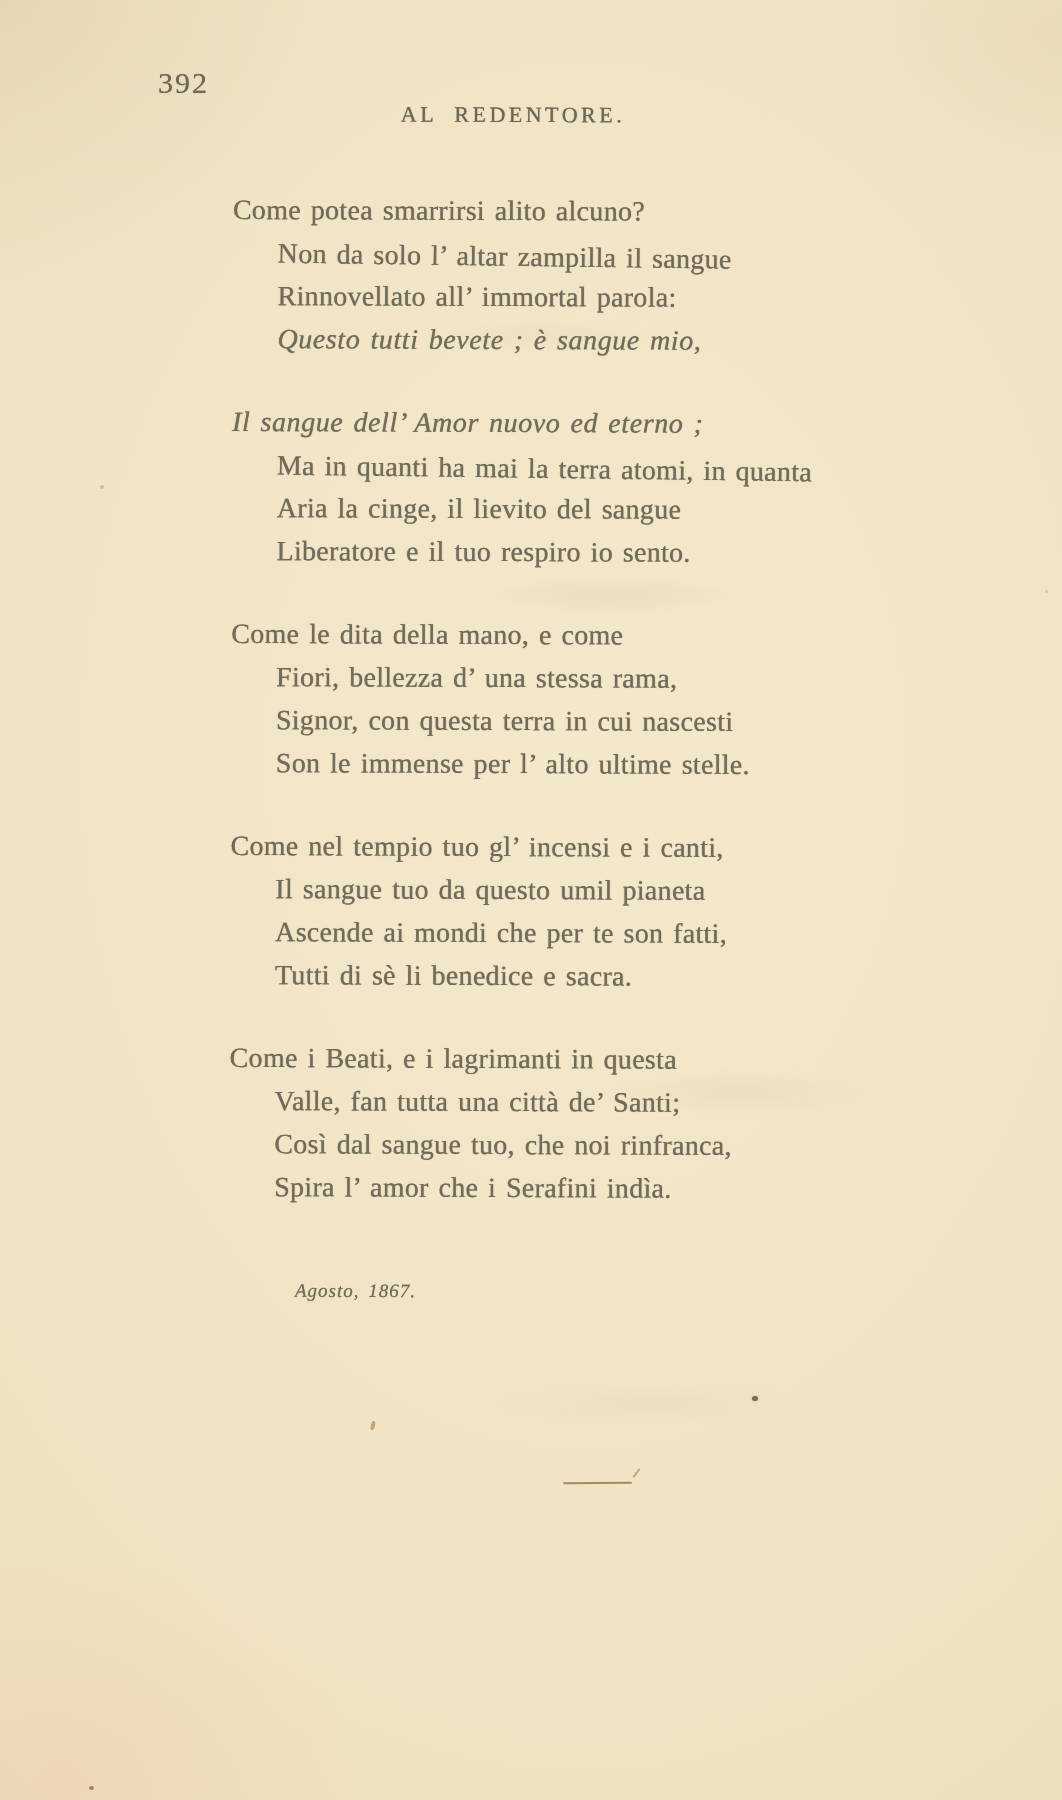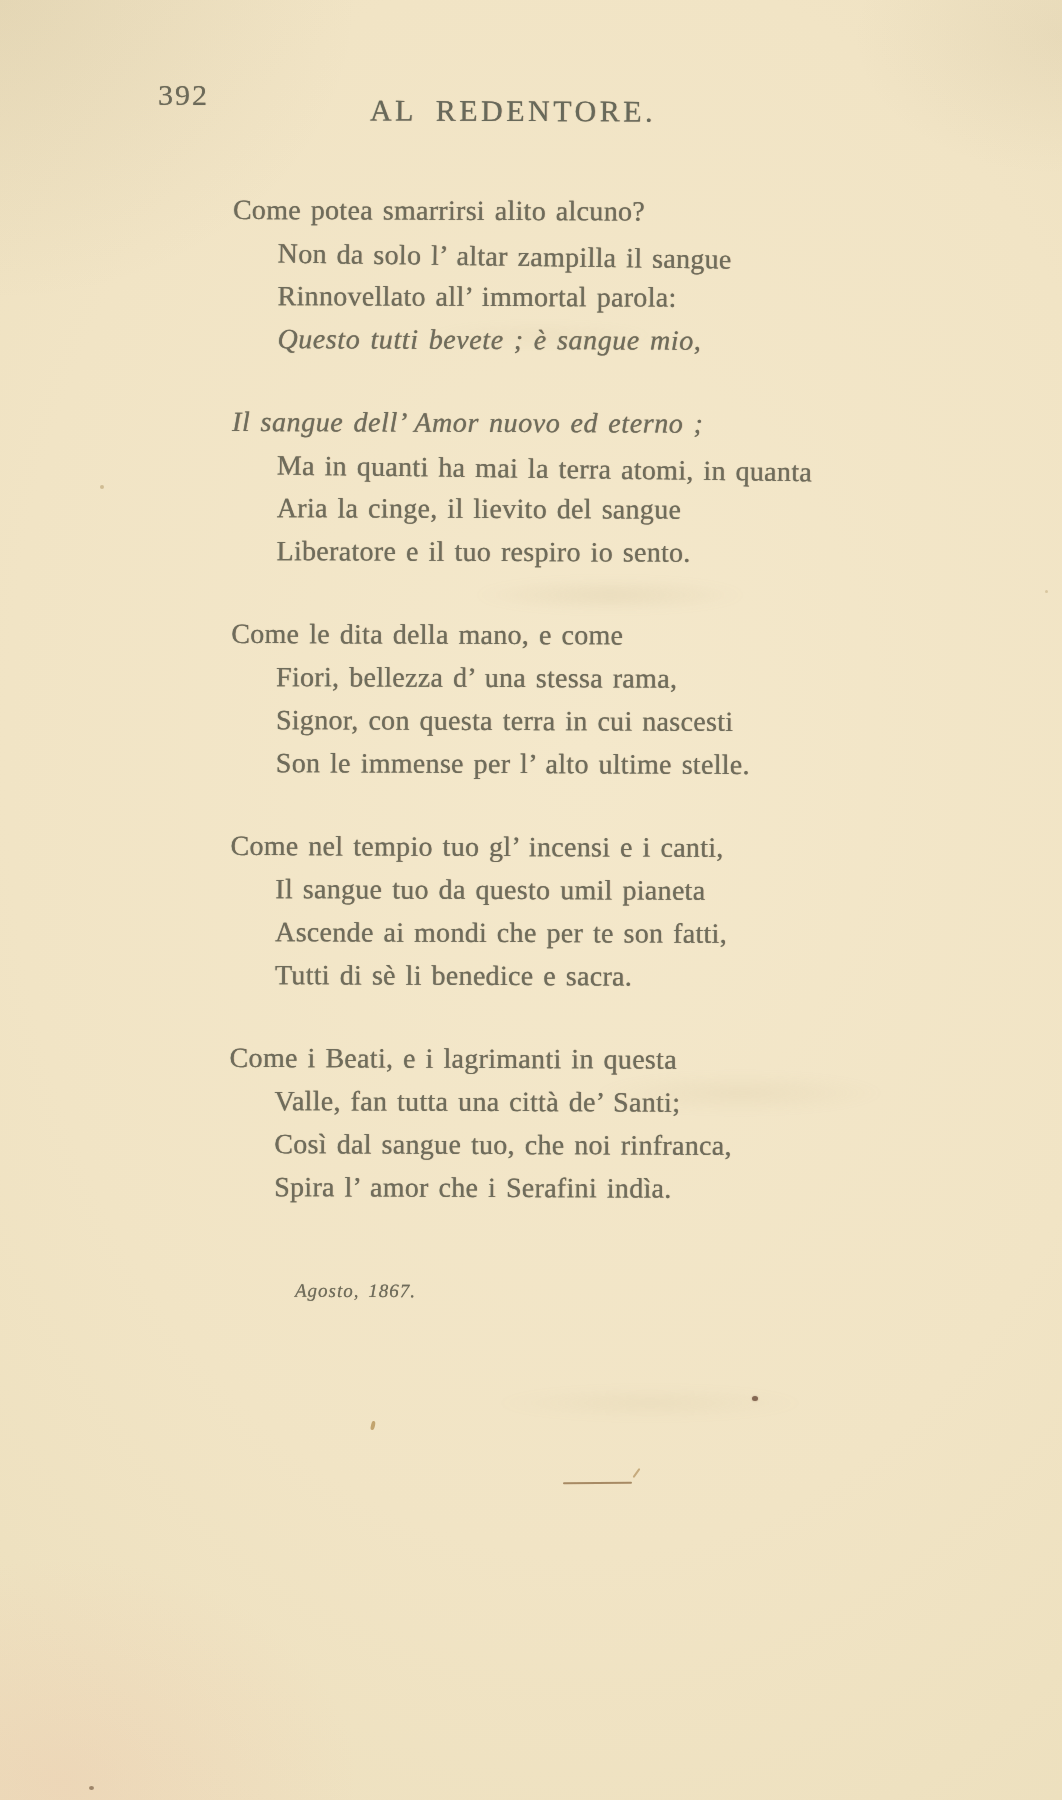--- a/index.html
+++ b/index.html
@@ -13,28 +13,28 @@
     width: 1062px; height: 1800px;
     background:
       radial-gradient(ellipse 420px 320px at 6% 99%, rgba(236,178,158,0.20), rgba(236,178,158,0) 70%),
       radial-gradient(ellipse 500px 420px at 0% 0%, rgba(140,120,80,0.10), rgba(140,120,80,0) 72%),
       radial-gradient(ellipse 300px 200px at 100% 2%, rgba(140,120,80,0.08), rgba(140,120,80,0) 70%),
       radial-gradient(ellipse 1050px 1450px at 55% 42%, #f4e8cb 0%, #f1e4c5 55%, #ebdebb 100%);
     color: #6f6c5b;
   }
   
   .folio {
-    position: absolute; left: 158px; top: 78px;
+    position: absolute; left: 158px; top: 66px;
     font-size: 30px; letter-spacing: 2px; color: #6c6a59;
     text-shadow: 0 0 0.7px rgba(100,95,75,0.75);
   }
   .running-title {
-    position: absolute; left: 513px; top: 94px;
+    position: absolute; left: 513px; top: 102px;
     transform: translateX(-50%) rotate(0.2deg);
-    font-size: 30px; letter-spacing: 3.5px; word-spacing: 9px;
+    font-size: 22px; letter-spacing: 3.5px; word-spacing: 9px;
     color: #68695a; white-space: pre;
     text-shadow: 0.6px 0 0 rgba(170,110,90,0.22), -0.6px 0 0 rgba(100,145,135,0.20), 0 0 0.7px rgba(100,95,75,0.7);
   }
   
   .poem {
     position: absolute; left: 233px; top: 188px;
     transform: rotate(0.22deg); transform-origin: 0 0;
     font-size: 28px; line-height: 43px;
     letter-spacing: 0.3px; word-spacing: 2.5px;
     text-shadow: 0.6px 0 0 rgba(176,110,90,0.18), -0.6px 0 0 rgba(100,145,135,0.16), 0 0 0.7px rgba(100,95,75,0.75);

